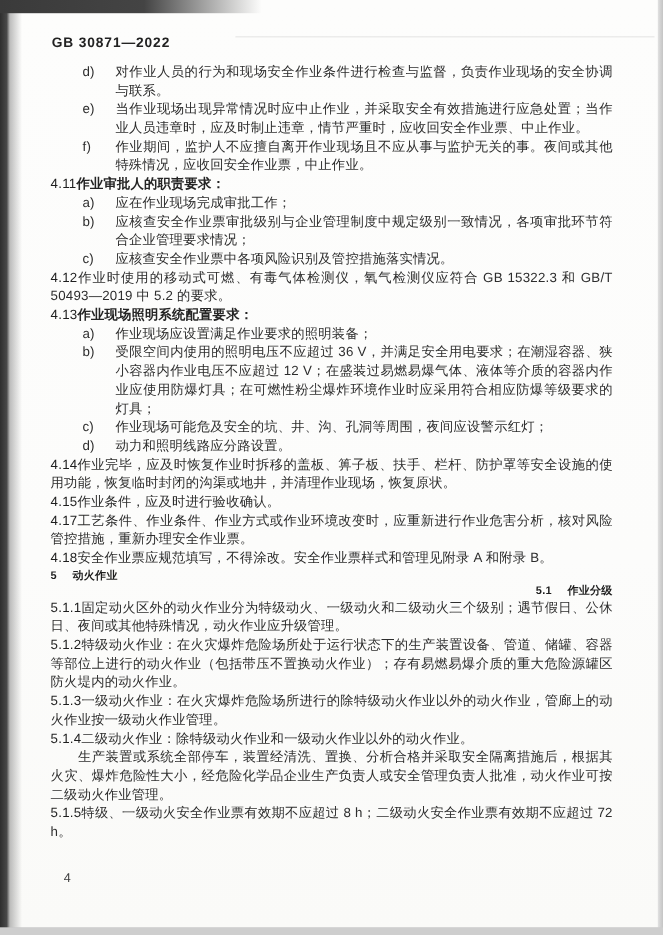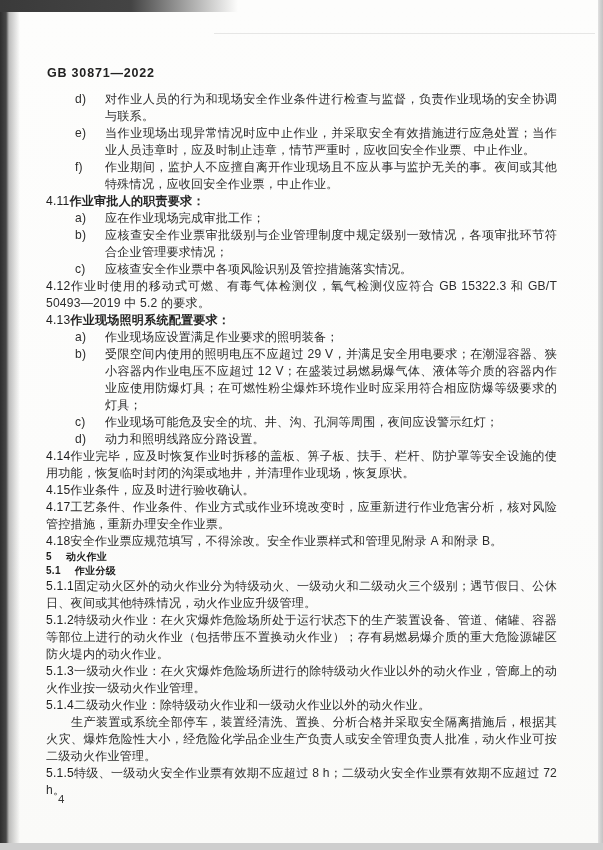--- a/index.html
+++ b/index.html
@@ -15,21 +15,21 @@
   }
   
   .page{
     position:absolute;
     left:7px;top:0;right:5px;bottom:7px;
     background:linear-gradient(180deg,#fdfdfc 0%,#fcfcfb 60%,#fafaf8 100%);
     overflow:hidden;
   }
   .doc{
     position:relative;
-    padding:66px 41px 0 39px;
+    padding:32px 41px 0 39px;
     color:#2d2d2d;
   }
   .doc-header{
     font-weight:bold;
     font-size:12.5px;
     letter-spacing:0.8px;
     color:#222;
     margin:0 0 11px 1px;
   }
   .doc p{margin:0;}
@@ -58,21 +58,21 @@
     color:#2d2d2d;
   }
   .h-sec{
     font-size:10px;
     font-weight:bold;
     color:#1d1d1d;
     letter-spacing:0.3px;
     margin:10px 0 9px;
   }
   .h-sec .hnum{margin-right:14px;}
-  .h-sub{margin:3px 0 10px;}
+  .h-sub{margin:3px 0 10px;text-align:right;}
   .p-indent{
     text-indent:25px;
     margin:0 0 2px;
   }
   .page-number{
     position:absolute;
     left:51px;bottom:38px;
     font-size:11.5px;
     color:#3a3a3a;
   }
@@ -134,21 +134,21 @@
         <span class="cnum">4.12</span><span class="ctext">作业时使用的移动式可燃、有毒气体检测仪，氧气检测仪应符合 GB 15322.3 和 GB/T 50493—2019 中 5.2 的要求。</span>
       </p>
 
       <p class="clause">
         <span class="cnum">4.13</span><span class="ctext strong">作业现场照明系统配置要求：</span>
       </p>
       <p class="li">
         <span class="li-label">a)</span><span class="li-text">作业现场应设置满足作业要求的照明装备；</span>
       </p>
       <p class="li">
-        <span class="li-label">b)</span><span class="li-text">受限空间内使用的照明电压不应超过 29 V，并满足安全用电要求；在潮湿容器、狭小容器内作业电压不应超过 12 V；在盛装过易燃易爆气体、液体等介质的容器内作业应使用防爆灯具；在可燃性粉尘爆炸环境作业时应采用符合相应防爆等级要求的灯具；</span>
+        <span class="li-label">b)</span><span class="li-text">受限空间内使用的照明电压不应超过 36 V，并满足安全用电要求；在潮湿容器、狭小容器内作业电压不应超过 12 V；在盛装过易燃易爆气体、液体等介质的容器内作业应使用防爆灯具；在可燃性粉尘爆炸环境作业时应采用符合相应防爆等级要求的灯具；</span>
       </p>
       <p class="li">
         <span class="li-label">c)</span><span class="li-text">作业现场可能危及安全的坑、井、沟、孔洞等周围，夜间应设警示红灯；</span>
       </p>
       <p class="li">
         <span class="li-label">d)</span><span class="li-text">动力和照明线路应分路设置。</span>
       </p>
 
       <p class="clause">
         <span class="cnum">4.14</span><span class="ctext">作业完毕，应及时恢复作业时拆移的盖板、箅子板、扶手、栏杆、防护罩等安全设施的使用功能，恢复临时封闭的沟渠或地井，并清理作业现场，恢复原状。</span>

